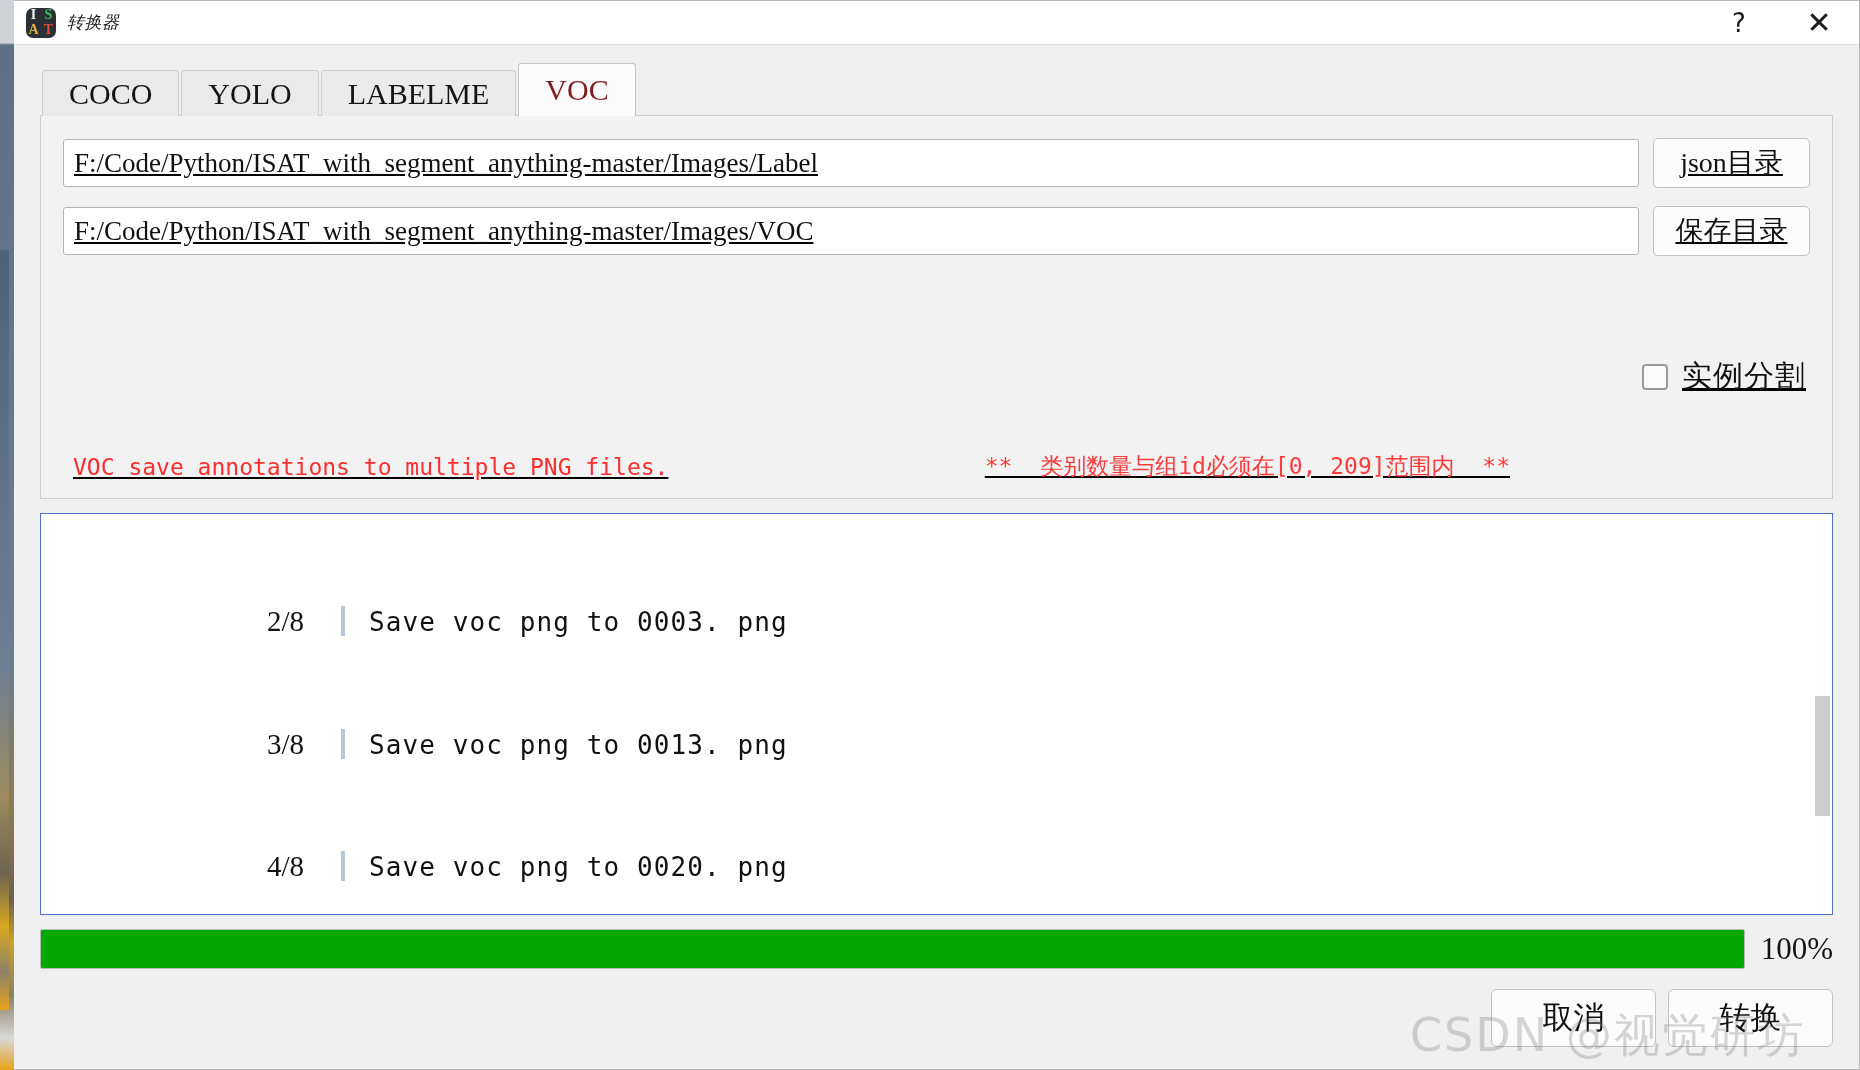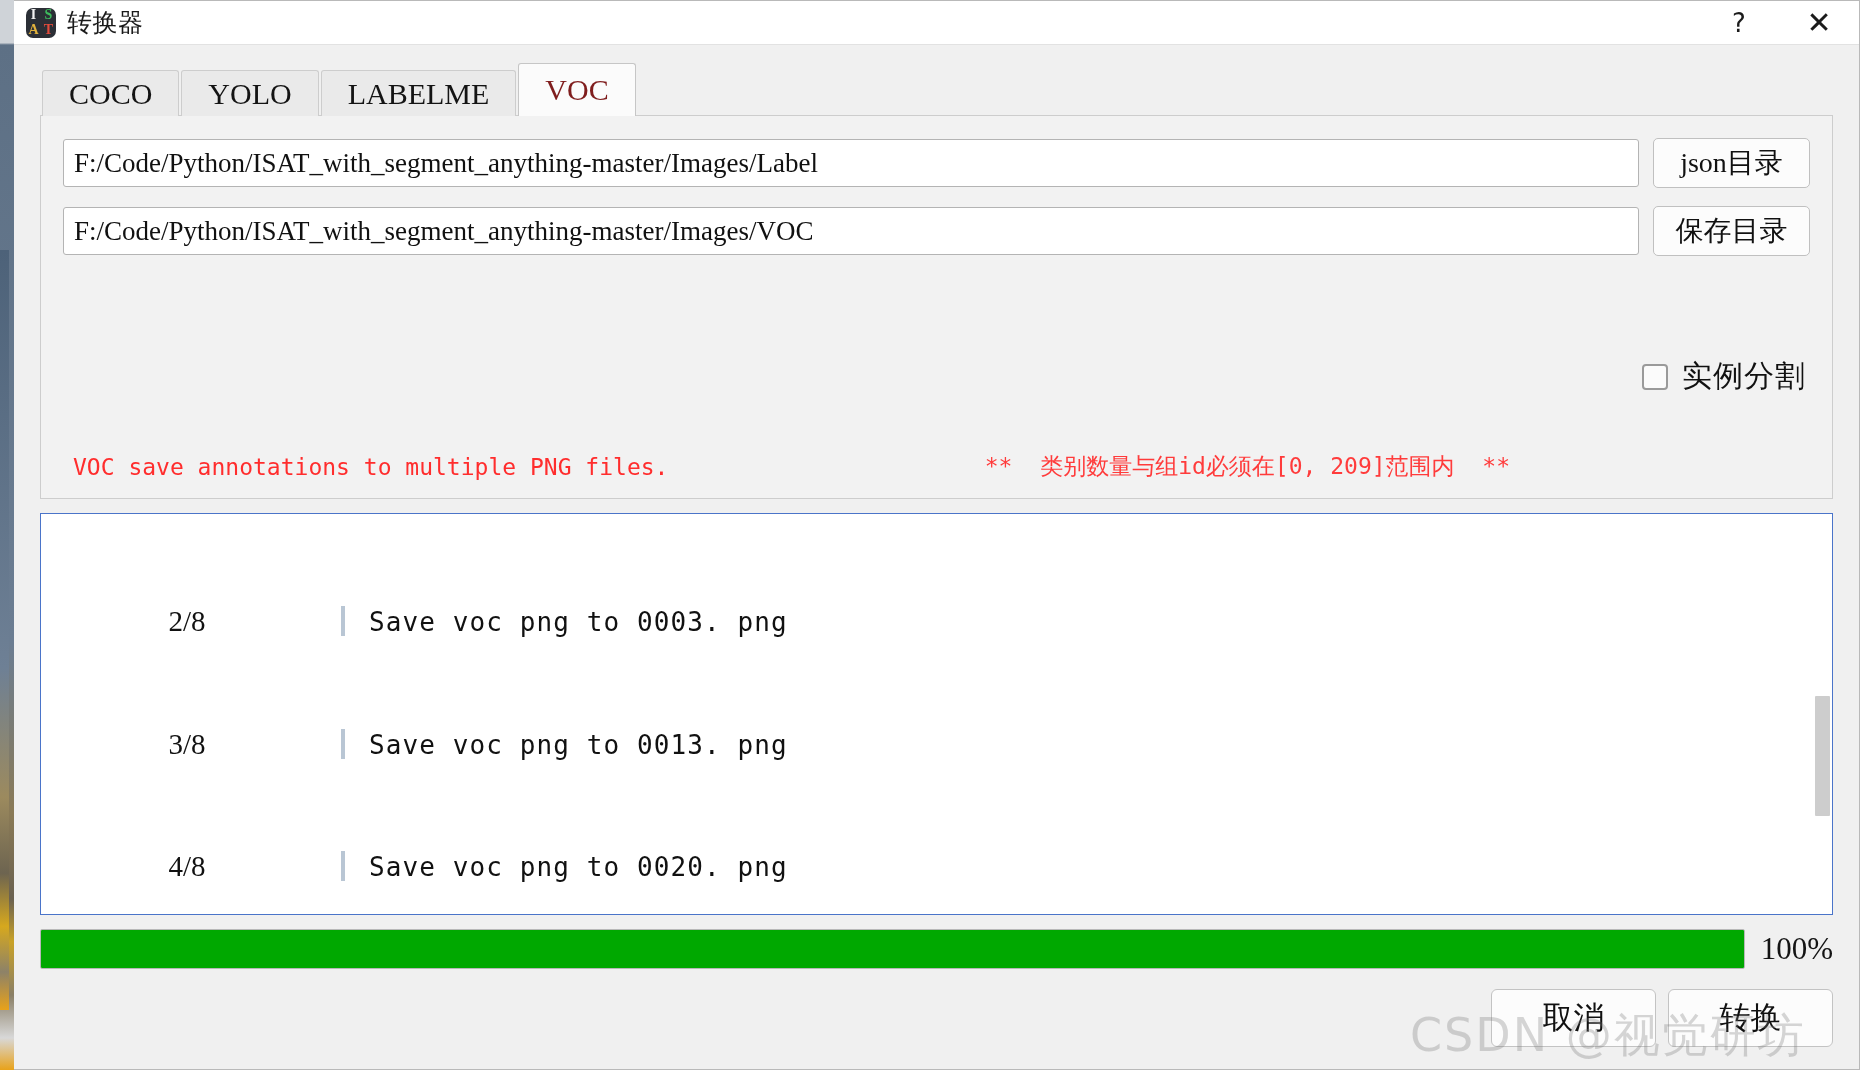--- a/index.html
+++ b/index.html
@@ -71,24 +71,25 @@
   .app-icon span {
     display: flex; align-items: center; justify-content: center;
   }
   .ic-i { color: #f2f2f2; }
   .ic-s { color: #3dbb5c; }
   .ic-a { color: #e0b13c; }
   .ic-t { color: #e04b3c; }
 
   .win-title {
     margin-left: 11px;
-    font-size: 25px;
+    font-size: 17px;
     color: #1a1a1a;
     letter-spacing: 0.5px;
     font-family: "DejaVu Sans", "Liberation Sans", sans-serif;
+    font-style: italic;
   }
   .win-ctrls {
     margin-left: auto;
     display: flex;
     align-items: center;
     height: 44px;
   }
   .win-btn {
     width: 80px; height: 44px;
     display: flex; align-items: center; justify-content: center;
@@ -140,20 +141,21 @@
     color: #7f1d1d;
   }
 
   .tabpanel {
     position: relative;
     background: #f2f2f2;
     border: 1px solid #cdcdcd;
     margin-top: -1px;
     padding: 22px 22px 16px 22px;
     min-height: 352px;
+    text-decoration: underline;
   }
 
   .path-row {
     display: flex;
     align-items: center;
     margin-bottom: 18px;
   }
   .path-input {
     flex: 1 1 auto;
     height: 48px;
@@ -236,22 +238,22 @@
     font-family: "DejaVu Sans Mono", "Liberation Mono", monospace;
     font-size: 27px;
     line-height: 40.5px;
     color: #111;
     white-space: pre;
   }
   .logline { display: flex; align-items: baseline; }
   .lc-count {
     display: inline-block;
     width: 300px;
-    text-align: center;
-    padding-right: 8px;
+    text-align: right;
+    padding-right: 37px;
     font-family: "Liberation Serif", "DejaVu Serif", serif;
     font-size: 29px;
   }
   .lc-bar {
     display: inline-block;
     width: 4px;
     height: 30px;
     background: #b9c6d4;
     position: relative;
     top: 5px;

